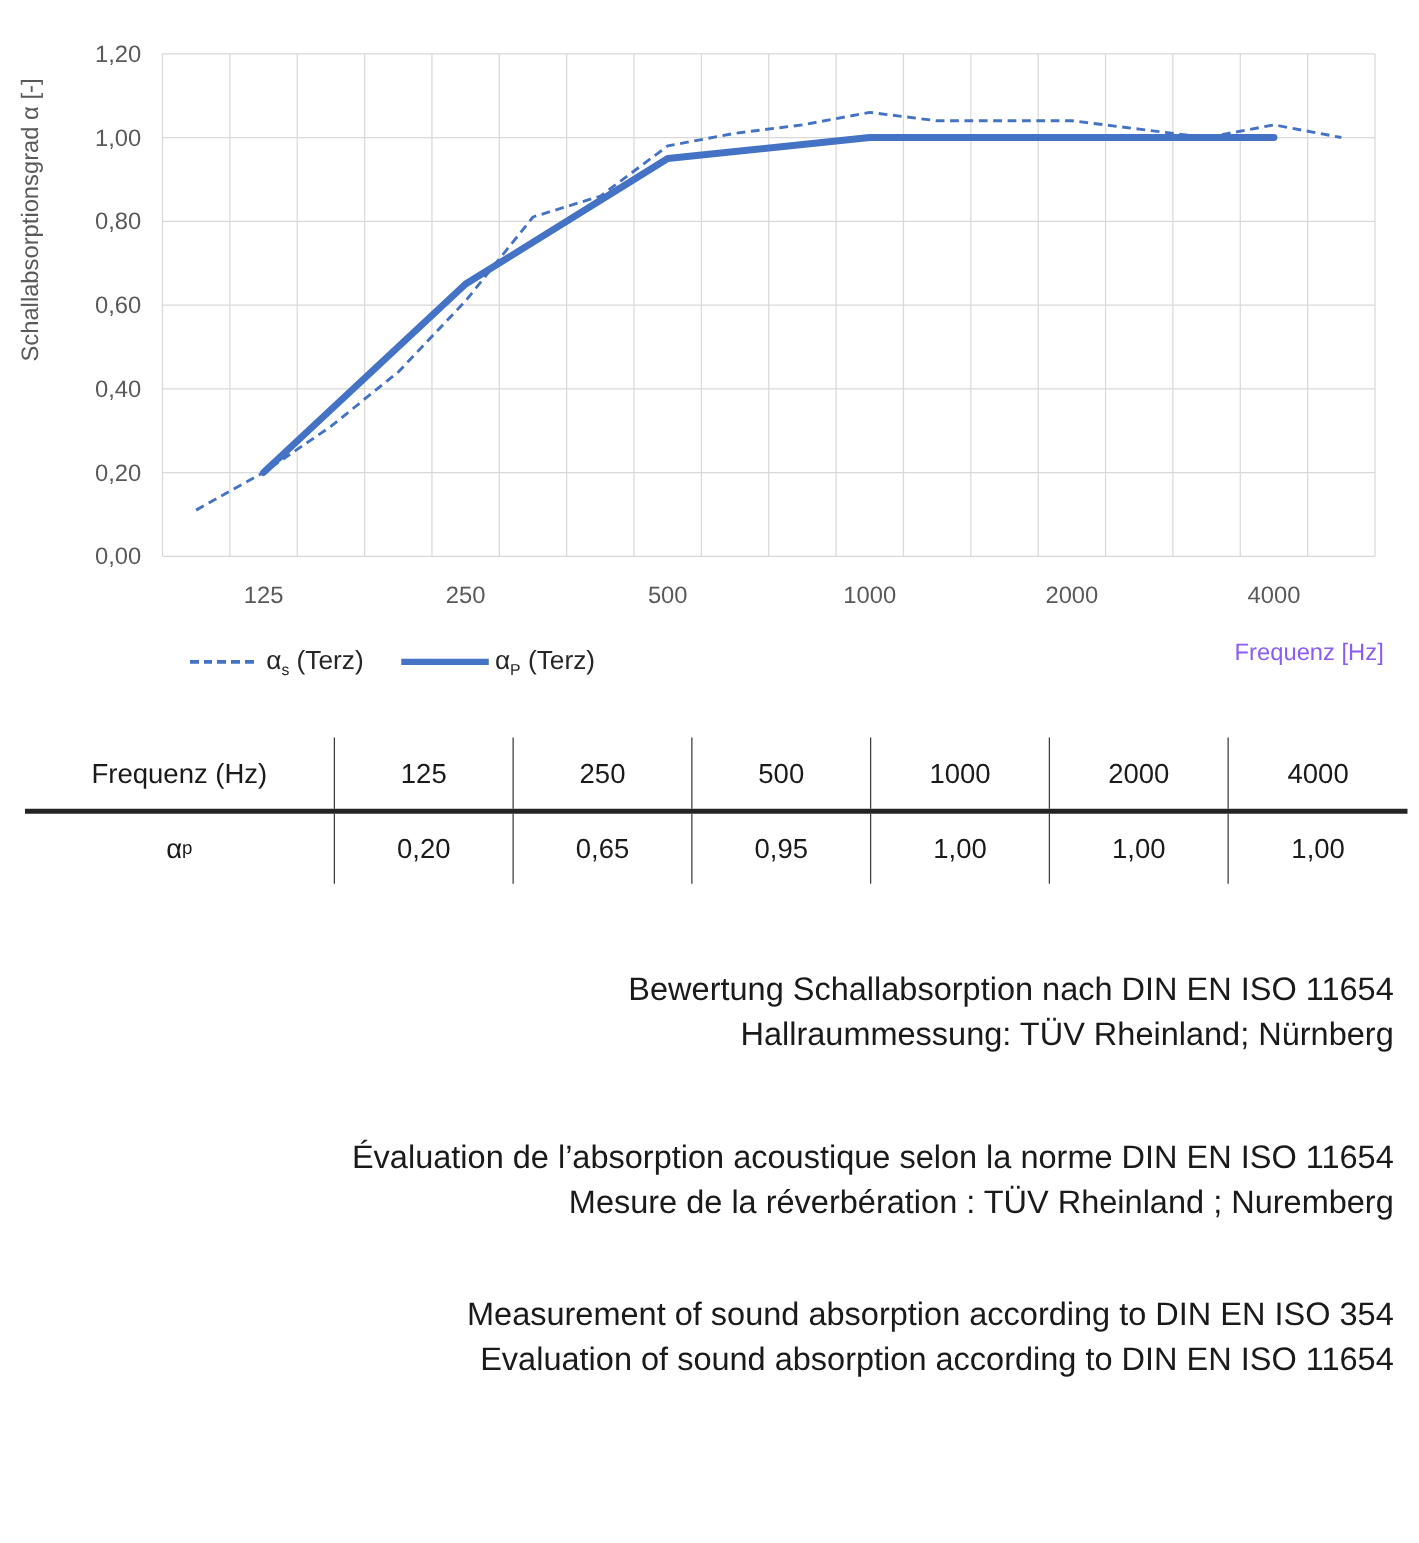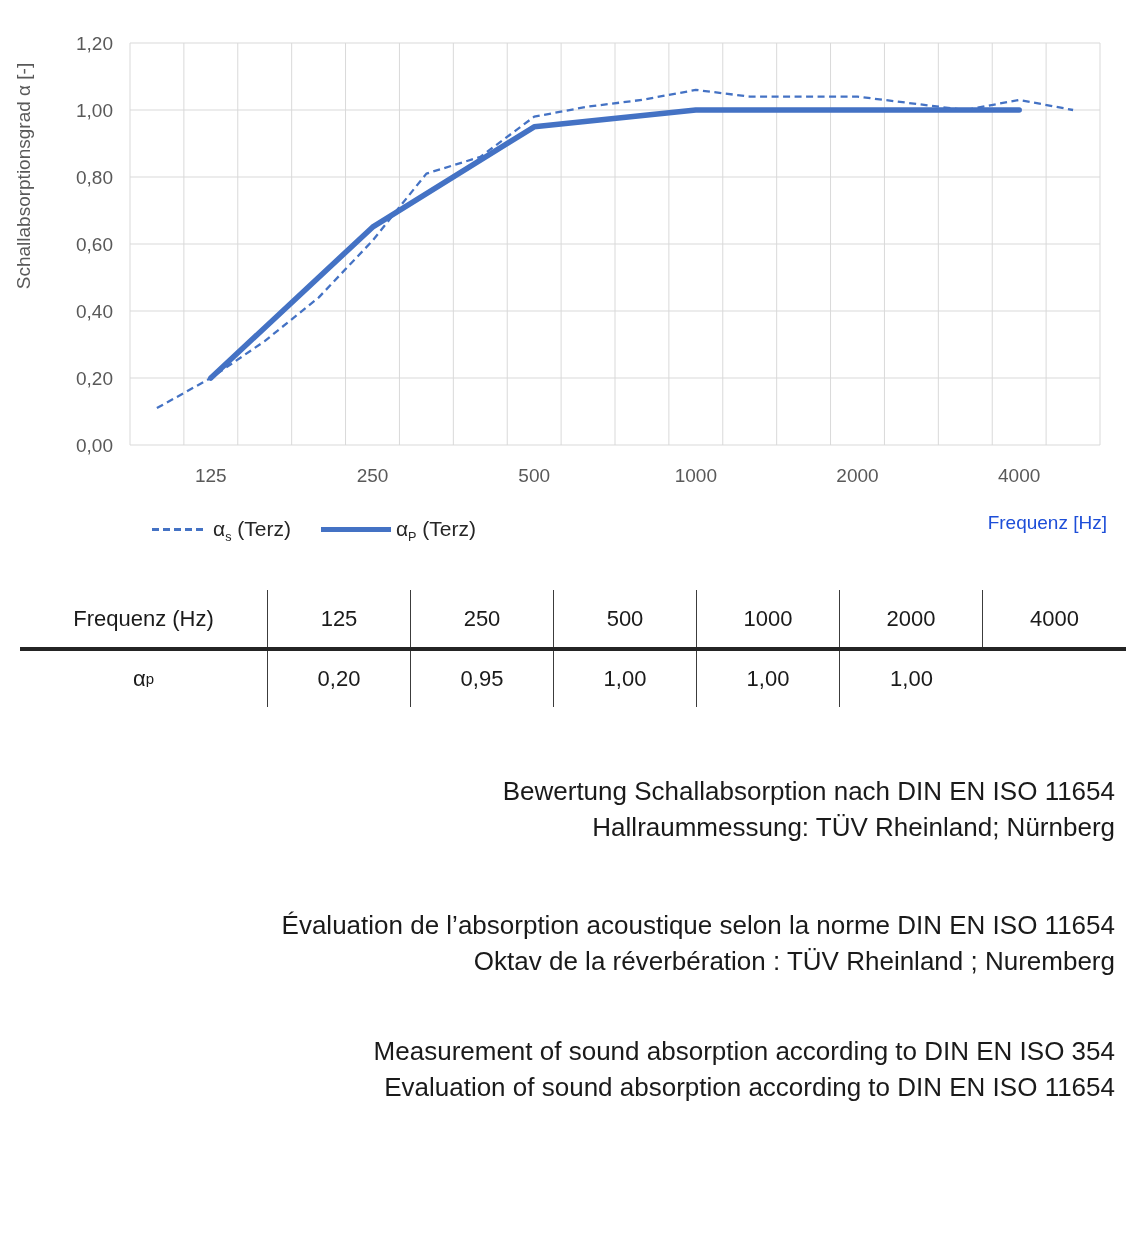--- a/index.html
+++ b/index.html
@@ -21,21 +21,21 @@
     display:flex; align-items:center;
   }
   .legend-item{display:flex; align-items:center; font-size:21px; color:#262626;}
   .legend-item sub{font-size:0.6em; line-height:0;}
   .legend-sample-dashed{
     width:52px; height:3px; margin-right:9px;
     background:repeating-linear-gradient(90deg,var(--blue) 0 7px,transparent 7px 11px);
   }
   .legend-sample-solid{width:70px; height:5px; background:var(--blue); margin-right:5px;}
   .legend-item + .legend-item{margin-left:30px;}
-  .x-axis-title{margin-left:auto; font-size:19px; color:#1d4ed8; align-self:flex-start; padding-top:0;}
+  .x-axis-title{margin-left:auto; font-size:19px; color:#8b5cf6; align-self:flex-start; padding-top:0;}
   
   .abs-table{
     margin:30px 0 0 20px; width:1106px;
     display:grid; grid-template-columns:248px repeat(6,143px);
     font-size:22px;
   }
   .abs-table .cell{
     display:flex; align-items:center; justify-content:center;
     height:57px;
   }
@@ -122,30 +122,31 @@
   <div class="cell vline">2000</div>
   <div class="cell">4000</div>
 
   <div class="rule"></div>
 
   <div class="cell r2 vline">
       <span>α</span>
       <sub>p</sub>
     </div>
   <div class="cell r2 vline">0,20</div>
+  <div class="cell r2 vline">0,65</div>
   <div class="cell r2 vline">0,95</div>
   <div class="cell r2 vline">1,00</div>
   <div class="cell r2 vline">1,00</div>
   <div class="cell r2">1,00</div>
 </div>
 
 <div class="note note-german">
   <p>Bewertung Schallabsorption nach DIN EN ISO 11654</p>
   <p>Hallraummessung: TÜV Rheinland; Nürnberg</p>
 </div>
 <div class="note note-french">
   <p>Évaluation de l’absorption acoustique selon la norme DIN EN ISO 11654</p>
-  <p>Oktav de la réverbération : TÜV Rheinland ; Nuremberg</p>
+  <p>Mesure de la réverbération : TÜV Rheinland ; Nuremberg</p>
 </div>
 <div class="note note-english">
   <p>Measurement of sound absorption according to DIN EN ISO 354</p>
   <p>Evaluation of sound absorption according to DIN EN ISO 11654</p>
 </div>
 
 </body></html>

